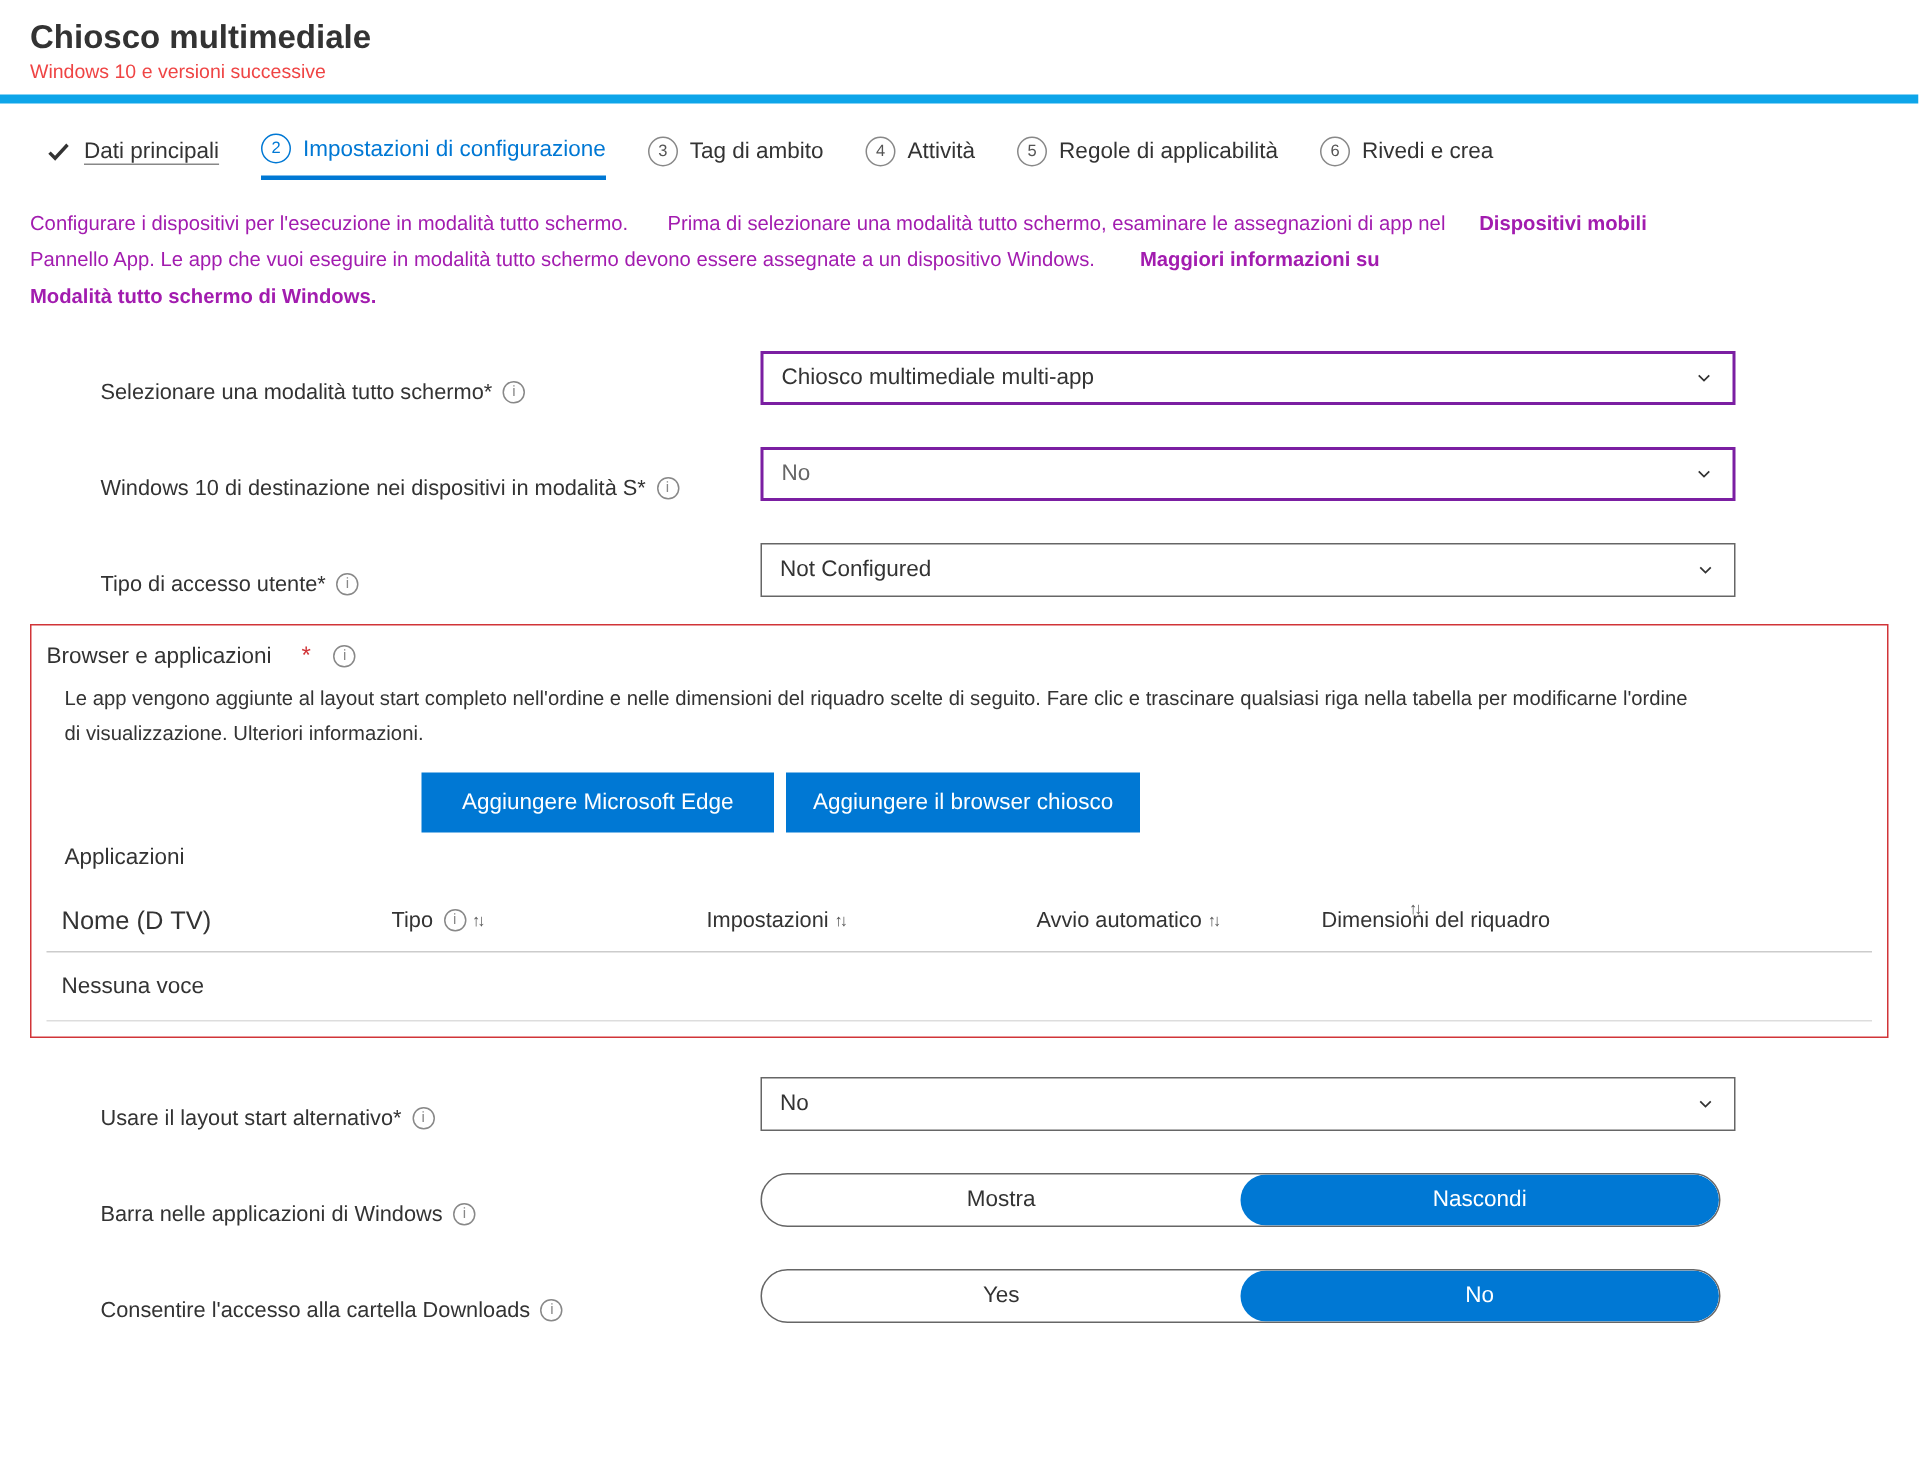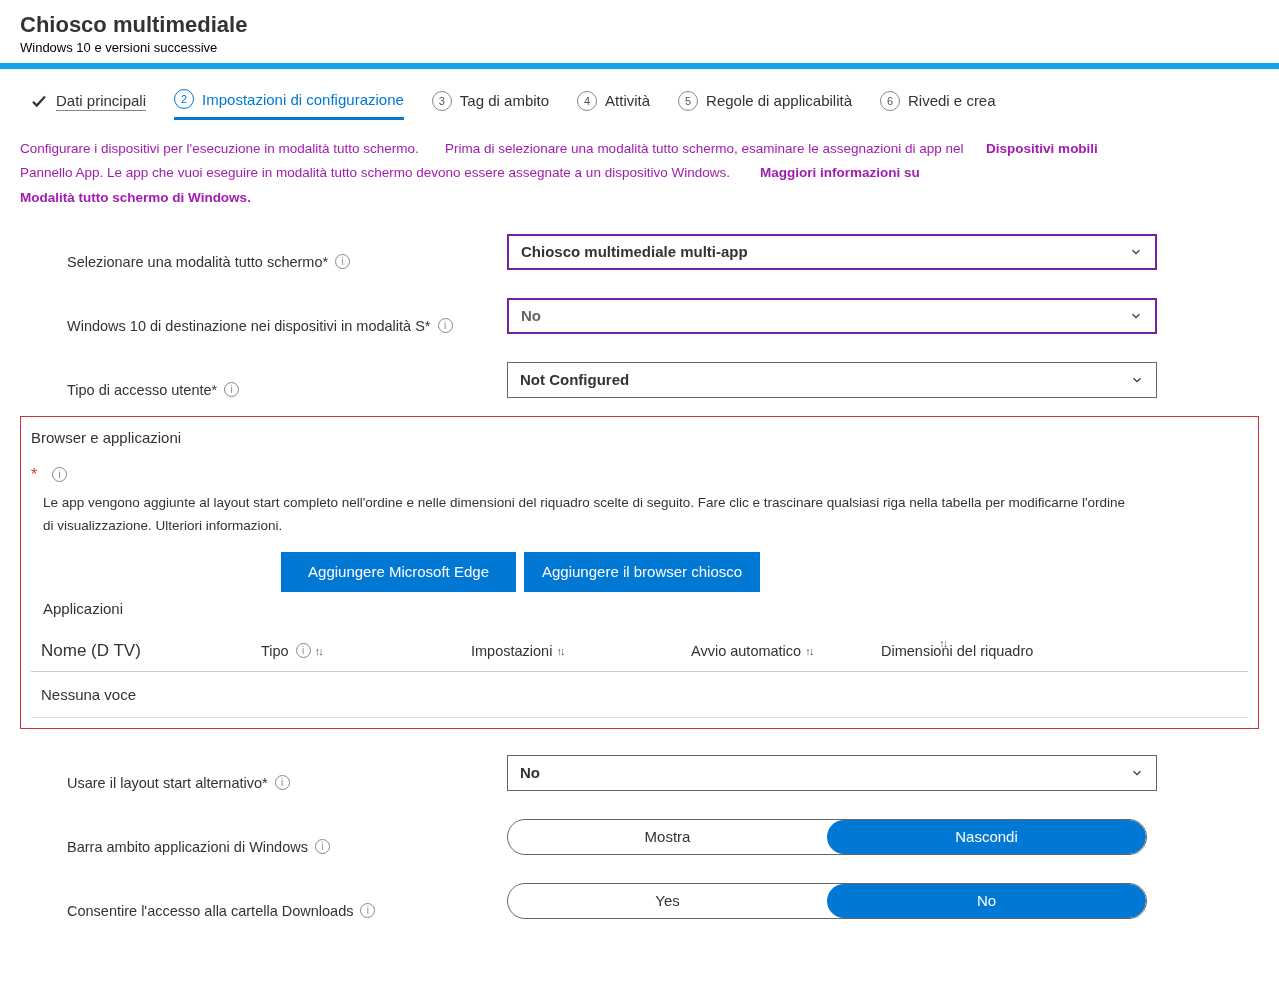--- a/index.html
+++ b/index.html
@@ -1,40 +1,40 @@
 <!DOCTYPE html>
 <html><head>
 <meta charset="utf-8">
 <style>
 * { box-sizing: border-box; margin: 0; padding: 0; }
 body { font-family: "Segoe UI", -apple-system, sans-serif; font-size: 14px; color: #333; background: #fff; width: 1279px; }
 .header { padding: 12px 20px 8px 20px; border-bottom: 6px solid #0ea5e9; }
 .header h1 { font-size: 22px; font-weight: 600; color: #333; }
-.header .subtitle { font-size: 13px; color: #000000; margin-top: 2px; }
+.header .subtitle { font-size: 13px; color: #ef4444; margin-top: 2px; }
 .tabs { display: flex; align-items: center; padding: 20px 30px 0 30px; gap: 28px; border-bottom: 1px solid transparent; }
 .tab { display: flex; align-items: center; gap: 8px; font-size: 15px; color: #333; cursor: pointer; padding-bottom: 8px; position:relative; }
 .tab.active { color: #0078d4; border-bottom: 3px solid #0078d4; }
 .tab.completed .check { display:inline-block; width:18px; height:18px; }
 .tab.completed .check svg { stroke:#333; }
 .tab.completed .label { text-decoration: underline; text-decoration-color:#888; text-underline-offset:4px;}
 .tab .step-circle { display:inline-flex; align-items:center; justify-content:center; width:20px; height:20px; border:1px solid #888; border-radius:50%; font-size:11px; color:#555;}
 .tab.active .step-circle { border-color:#0078d4; color:#0078d4;}
 .content { padding: 16px 20px; }
 .intro-text { font-size: 13.5px; line-height:1.8; color:#a21caf; margin-bottom: 24px;}
 .intro-text .bold { font-weight:600; }
 .form-row { display:flex; align-items:flex-end; margin-bottom: 28px; margin-left: 47px; }
 .form-row .label { width: 440px; font-size: 14.5px; color: #333; display:flex; align-items:center; gap:4px;}
 .form-row .label .info-icon, .info-icon { display:inline-flex; width:15px; height:15px; border:1px solid #888; border-radius:50%; font-size:10px; align-items:center; justify-content:center; color:#888; margin-left:3px;}
 .form-row .control { flex:1; max-width: 650px;}
-.select-box { display:flex; align-items:center; justify-content:space-between; height:36px; padding: 16px 12px; border:1px solid #666; background:#fff; font-size:15px; cursor:pointer;font-weight:bold;}
+.select-box { display:flex; align-items:center; justify-content:space-between; height:36px; padding: 16px 12px; border:1px solid #666; background:#fff; font-size:15px; cursor:pointer;}
 .select-box.primary { border:2px solid #7b1fa2; }
 .select-box.disabled-look { color:#666; }
 .chevron { width:14px; height:14px; }
 .red-box { border:1.5px solid #d13438; padding: 12px 10px 10px 10px; margin-bottom: 26px;}
-.red-box .section-title { font-size: 15px; margin-bottom:8px; display:flex; align-items:flex-start; gap:20px;flex-direction:column;}
+.red-box .section-title { font-size: 15px; margin-bottom:8px; display:flex; align-items:center; gap:20px;}
 .red-box .section-title .req { color:#d13438; font-size:16px;}
 .red-box .desc { font-size:13.5px; line-height:1.7; margin: 6px 12px 14px 12px;}
 .btn-row { display:flex; align-items:center; margin: 8px 0;}
 .btn-row .row-label { width:340px; padding-left:12px; font-size:15px; }
 .btn-row .buttons { display:flex; gap:8px; flex-wrap:wrap;}
 .blue-btn { background:#0078d4; color:#fff; border:none; height:40px; padding: 0 18px; font-size:15px; cursor:pointer; min-width:180px;}
 .table-head { display:flex; align-items:center; padding: 14px 10px 10px 10px; border-bottom:1px solid #ccc; margin-top:10px; font-size:14.5px;}
 .th { display:flex; align-items:center; gap:4px;}
 .th.name { width:220px; font-size:17px; font-weight:500;}
 .th.tipo { width:210px; }
@@ -202,21 +202,21 @@
         <span>No</span>
         <svg class="chevron" viewBox="0 0 24 24" fill="none" stroke="#333" stroke-width="2">
             <polyline points="6 9 12 15 18 9"></polyline>
           </svg>
       </div>
     </div>
   </div>
 
   <div class="form-row">
     <div class="label">
-      <span>Barra ambito applicazioni di Windows</span>
+      <span>Barra nelle applicazioni di Windows</span>
       <span class="info-icon">i</span>
     </div>
     <div class="control">
       <div class="toggle-pair">
         <div class="opt">Mostra</div>
         <div class="opt active">Nascondi</div>
       </div>
     </div>
   </div>
 

